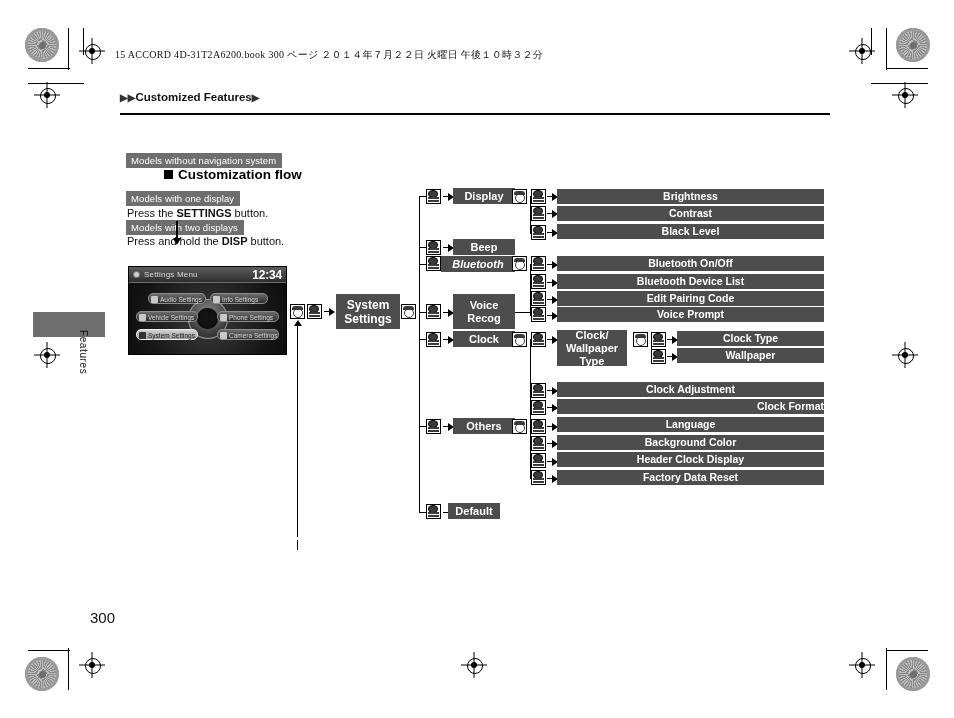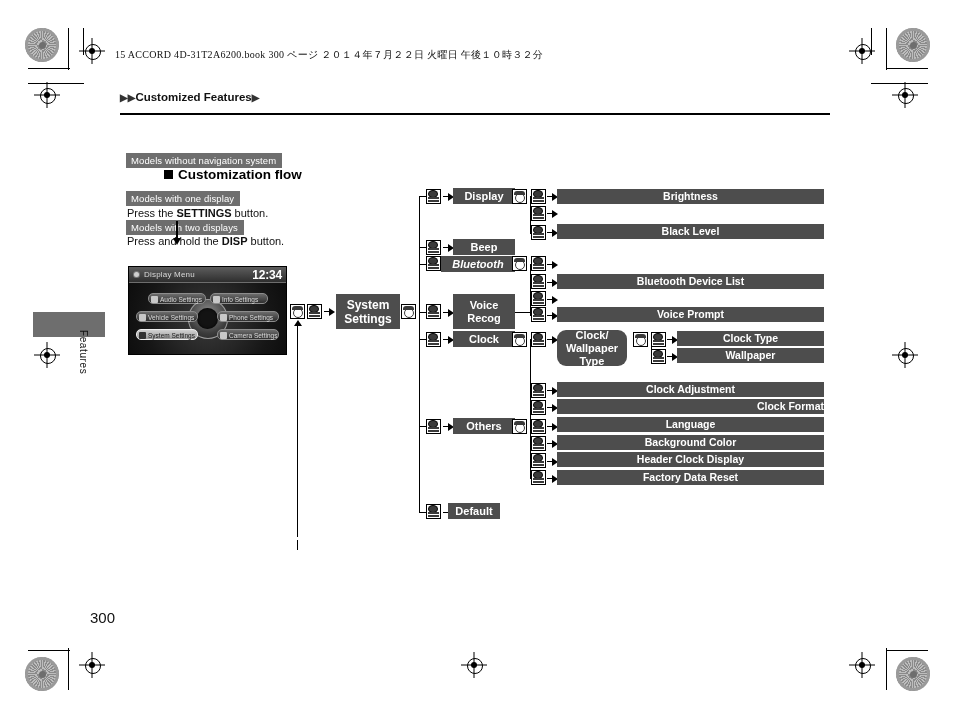--- a/index.html
+++ b/index.html
@@ -240,21 +240,21 @@
   <div class="tagbox" style="left:126px;top:220px;">Models with two displays</div>
   <div class="instr" style="left:127px;top:235px;">
     <span>Press and hold the </span><b>DISP</b><span> button.</span>
   </div>
 
   <div class="downarrow"></div>
 
   <div class="device">
     <div class="dev-head">
       <div class="dot"></div>
-      <div class="ttl">Display Menu</div>
+      <div class="ttl">Settings Menu</div>
       <div class="clk">12:34</div>
     </div>
     <div class="dev-body">
       <div class="knob"></div>
       <div class="mitem" style="left:19px;top:10px;width:58px;">
         <span class="ico"></span><span>Audio Settings</span>
       </div>
       <div class="mitem" style="left:81px;top:10px;width:58px;">
         <span class="ico"></span><span>Info Settings</span>
       </div>
@@ -344,59 +344,68 @@
   <div class="line" style="left:530px;top:196px;width:4px;height:1.3px;"></div>
   <div class="ico-btn ico-press" style="left:531px;top:189px;"></div>
   <div class="arrow" style="left:547px;top:191px;"></div>
   <div class="fbar" style="left:557px;top:189px;width:267px;">
     <span>Brightness</span>
   </div>
 
   <div class="line" style="left:530px;top:214px;width:4px;height:1.3px;"></div>
   <div class="ico-btn ico-press" style="left:531px;top:206px;"></div>
   <div class="arrow" style="left:547px;top:208px;"></div>
+  <div class="fbar" style="left:557px;top:206px;width:267px;">
+    <span>Contrast</span>
+  </div>
 
   <div class="line" style="left:530px;top:233px;width:4px;height:1.3px;"></div>
   <div class="ico-btn ico-press" style="left:531px;top:225px;"></div>
   <div class="arrow" style="left:547px;top:227px;"></div>
   <div class="fbar" style="left:557px;top:224px;width:267px;">
     <span>Black Level</span>
   </div>
 
   <div class="ico-btn ico-dial" style="left:512px;top:256px;"></div>
   <div class="line" style="left:530px;top:264px;width:1.3px;height:52px;"></div>
   <div class="line" style="left:530px;top:264px;width:4px;height:1.3px;"></div>
   <div class="ico-btn ico-press" style="left:531px;top:256px;"></div>
   <div class="arrow" style="left:547px;top:259px;"></div>
+  <div class="fbar" style="left:557px;top:256px;width:267px;">
+    <span>Bluetooth On/Off</span>
+  </div>
 
   <div class="line" style="left:530px;top:282px;width:4px;height:1.3px;"></div>
   <div class="ico-btn ico-press" style="left:531px;top:274px;"></div>
   <div class="arrow" style="left:547px;top:277px;"></div>
   <div class="fbar" style="left:557px;top:274px;width:267px;">
     <span>Bluetooth Device List</span>
   </div>
 
   <div class="line" style="left:530px;top:299px;width:4px;height:1.3px;"></div>
   <div class="ico-btn ico-press" style="left:531px;top:291px;"></div>
   <div class="arrow" style="left:547px;top:294px;"></div>
+  <div class="fbar" style="left:557px;top:291px;width:267px;">
+    <span>Edit Pairing Code</span>
+  </div>
 
   <div class="line" style="left:515px;top:312px;width:16px;height:1.3px;"></div>
   <div class="ico-btn ico-press" style="left:531px;top:307px;"></div>
   <div class="arrow" style="left:547px;top:310px;"></div>
   <div class="fbar" style="left:557px;top:307px;width:267px;">
     <span>Voice Prompt</span>
   </div>
 
   <div class="ico-btn ico-dial" style="left:512px;top:332px;"></div>
   <div class="line" style="left:530px;top:339px;width:1.3px;height:132px;"></div>
 
   <div class="line" style="left:530px;top:339px;width:4px;height:1.3px;"></div>
   <div class="ico-btn ico-press" style="left:531px;top:332px;"></div>
   <div class="arrow" style="left:547px;top:334px;"></div>
-  <div class="fbox" style="left:557px;top:330px;width:70px;height:36px;flex-direction:column;font-size:11px;border-radius:9px;">
+  <div class="fbox" style="left:557px;top:330px;width:70px;height:36px;flex-direction:column;font-size:11px;">
     <span>Clock/</span>
     <span>Wallpaper</span>
     <span>Type</span>
   </div>
 
   <div class="ico-btn ico-dial" style="left:633px;top:332px;"></div>
   <div class="line" style="left:651px;top:339px;width:1.3px;height:17px;"></div>
   <div class="line" style="left:651px;top:339px;width:3px;height:1.3px;"></div>
   <div class="ico-btn ico-press" style="left:651px;top:332px;"></div>
   <div class="arrow" style="left:667px;top:334px;"></div>

